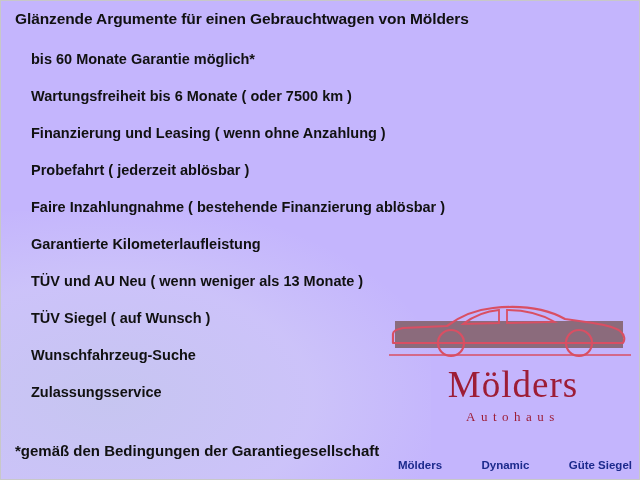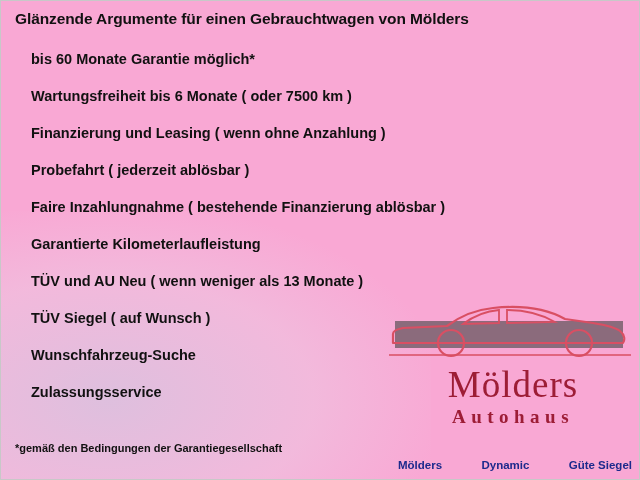--- a/index.html
+++ b/index.html
@@ -10,21 +10,21 @@
     width: 640px;
     height: 480px;
     background: #ffffff;
     font-family: "Liberation Sans", sans-serif;
     overflow: hidden;
   }
   #page {
     position: relative;
     width: 640px;
     height: 480px;
-    background: #f9a8d4;
+    background: #c4b5fd;
     box-sizing: border-box;
     border: 1px solid #c8c8c8;
     overflow: hidden;
   }
   
   #haze {
     position: absolute;
     left: 0;
     top: 210px;
     width: 430px;
@@ -54,21 +54,21 @@
     font-weight: bold;
     color: #111111;
     height: 37px;
     line-height: 37px;
     white-space: nowrap;
   }
   #footnote {
     position: absolute;
     left: 14px;
     top: 441px;
-    font-size: 11px;
+    font-size: 15px;
     font-weight: bold;
     color: #111111;
     white-space: nowrap;
   }
   
   #logo {
     position: absolute;
     left: 388px;
     top: 292px;
     width: 242px;
@@ -91,26 +91,25 @@
   #brand {
     font-family: "Liberation Serif", serif;
     font-size: 37px;
     color: #9d1d36;
     letter-spacing: 1px;
     line-height: 40px;
     white-space: nowrap;
   }
   #subbrand {
     font-family: "Liberation Serif", serif;
-    font-size: 19px;
+    font-size: 13px;
     color: #9d1d36;
     letter-spacing: 5.5px;
     line-height: 24px;
     white-space: nowrap;
-    font-weight: bold;
   }
   #tagline {
     position: absolute;
     left: 396px;
     top: 458px;
     width: 236px;
     font-size: 11.5px;
     font-weight: bold;
     color: #1c2a8c;
     display: flex;

